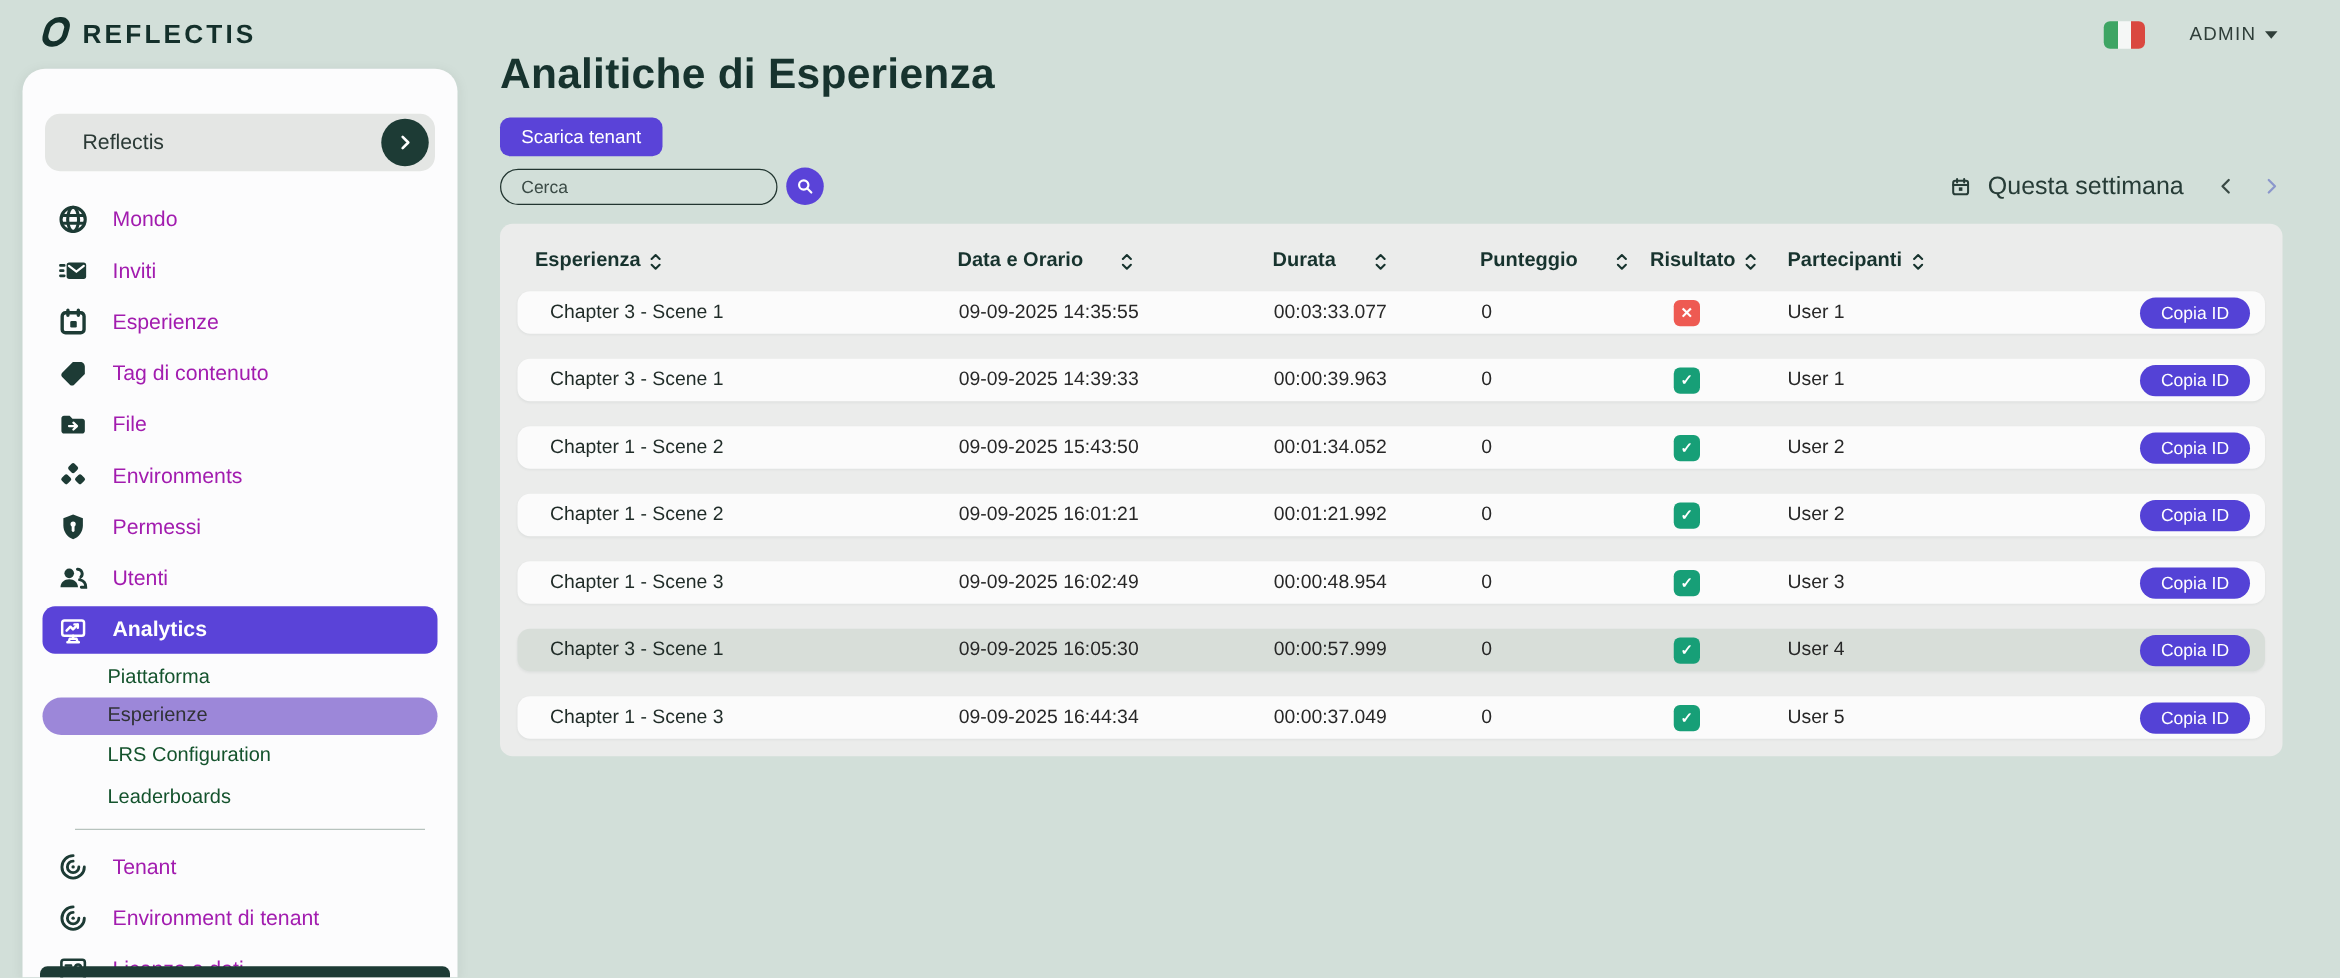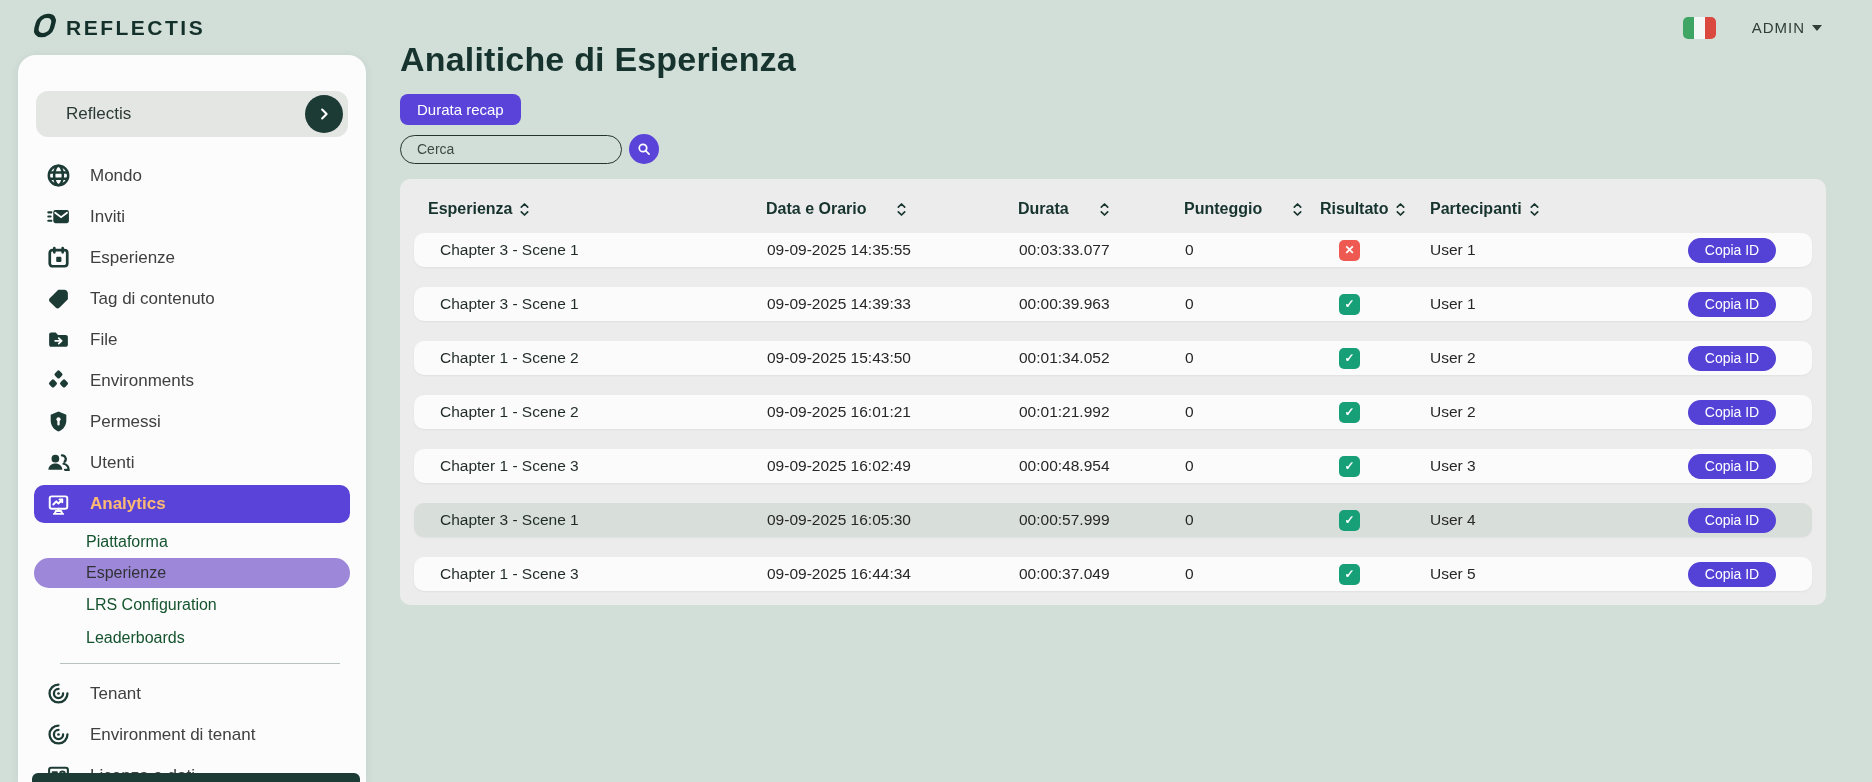--- a/index.html
+++ b/index.html
@@ -28,23 +28,23 @@
     background:#fcfcfd; border-radius:18px 18px 0 0; box-shadow:0 2px 10px rgba(20,40,35,.08);
     padding-top:36px; }
   .tenant-selector { margin:0 18px; height:46px; background:#e4e6e4; border-radius:12px;
     display:flex; align-items:center; justify-content:space-between; padding:0 5px 0 30px; cursor:pointer; }
   .tenant-selector .t-label { font-size:17px; color:#2b3a36; }
   .t-circle { width:38px; height:38px; border-radius:50%; background:#1d3b35;
     display:flex; align-items:center; justify-content:center; }
   .nav { margin-top:18px; }
   .nav-item { height:41px; display:flex; align-items:center; gap:19px; padding-left:27px; cursor:pointer; }
   .nav-item .nicon { width:26px; height:26px; display:flex; align-items:center; justify-content:center; }
-  .nav-item .nlabel { font-size:17px; color:#404040; }
+  .nav-item .nlabel { font-size:17px; color:#a21caf; }
   .nav-item.active { margin:2px 16px; height:38px; padding-left:11px; background:#5a43d8; border-radius:10px; }
-  .nav-item.active .nlabel { color:#fdba74; font-weight:700; }
+  .nav-item.active .nlabel { color:#ffffff; font-weight:700; }
   .subnav { }
   .sub-item { height:33px; display:flex; align-items:center; padding-left:68px; cursor:pointer; }
   .sub-item .slabel { font-size:16px; color:#14532d; }
   .sub-item.active { margin:0 16px; height:30px; padding-left:52px; background:#9c87d9; border-radius:16px; }
   .sub-item.active .slabel { color:#303236; }
   .divider { border-top:1.5px solid #b7c3be; margin:9px 26px 9px 42px; }
   .sidebar-bottom-strip { position:absolute; bottom:0; left:14px; right:6px; height:9px;
     background:#1d3b35; border-radius:6px 6px 0 0; }
 
   
@@ -75,21 +75,21 @@
   .trow { height:34px; background:#fbfbfb; border-radius:10px; box-shadow:0 1px 2px rgba(20,40,35,.05); }
   .trow.highlighted { background:#d8ded9; }
   .td { font-size:15.5px; color:#272727; }
   .td-exp { padding-left:26px; font-weight:500; color:#1f2b27; }
   .td-pad { padding-left:5px; }
   .td-res { padding-left:19px; display:flex; }
   .badge { width:21px; height:21px; border-radius:5px; display:flex; align-items:center; justify-content:center;
     color:#fff; font-size:12px; font-weight:700; }
   .badge.pass { background:#179f77; }
   .badge.fail { background:#ee5a52; }
-  .td-btn { display:flex; justify-content:flex-start; padding-right:12px; }
+  .td-btn { display:flex; justify-content:flex-end; padding-right:12px; }
   .copy-btn { background:#5442d6; color:#fff; border:none; font-family:inherit; font-size:14px;
     width:88px; height:25px; border-radius:13px; cursor:pointer; }
 </style>
 </head>
 <body>
 
 <div class="topbar">
   <div class="logo">
     <span>
       <svg width="27" height="27" viewBox="0 0 28 28">
@@ -260,35 +260,57 @@
       <span class="nlabel">Licenza e dati</span>
     </div>
   </div>
 
   <div class="sidebar-bottom-strip"></div>
 </div>
 
 <div class="main">
   <h1 class="page-title">Analitiche di Esperienza</h1>
 
-  <button class="recap-btn">Durata recap</button>
+  <button class="recap-btn">Scarica tenant</button>
 
   <div class="filter-row">
     <div class="search-wrap">
       <input class="search-input" type="text" placeholder="Cerca" style="">
       <button class="search-btn">
         <span style="display:flex">
           <svg width="16" height="16" viewBox="0 0 24 24" fill="none" stroke="#fff" stroke-width="2.6" stroke-linecap="round">
               <circle cx="10.5" cy="10.5" r="5.6"></circle>
               <path d="M14.8 14.8L19.6 19.6"></path>
             </svg>
         </span>
       </button>
     </div>
 
+    <div class="week-filter">
+      <span style="display:flex">
+        <svg width="17" height="17" viewBox="0 0 24 24" fill="none" stroke="#273c37" stroke-width="2.3">
+            <rect x="3.6" y="5" width="16.8" height="15.4" rx="2.4"></rect>
+            <path d="M8 3v4M16 3v4M3.6 10h16.8" stroke-linecap="round"></path>
+            <rect x="10" y="12.5" width="4" height="4" fill="#273c37" stroke="none"></rect>
+          </svg>
+      </span>
+      <span class="wlabel">Questa settimana</span>
+      <span class="week-nav">
+        <button class="wk-chev">
+          <svg width="13" height="16" viewBox="0 0 12 16" fill="none" stroke="#3a4a45" stroke-width="1.8" stroke-linecap="round" stroke-linejoin="round">
+              <path d="M8.5 3L3.5 8l5 5"></path>
+            </svg>
+        </button>
+        <button class="wk-chev">
+          <svg width="13" height="16" viewBox="0 0 12 16" fill="none" stroke="#8b97cc" stroke-width="1.8" stroke-linecap="round" stroke-linejoin="round">
+              <path d="M3.5 3l5 5-5 5"></path>
+            </svg>
+        </button>
+      </span>
+    </div>
   </div>
 
   <div class="table-card">
     <div class="tgrid thead">
       <div class="th first">
         <span>Esperienza</span>
         <span style="display:flex">
             <svg width="11" height="15" viewBox="0 0 12 16" fill="none" stroke="#17332e" stroke-width="1.8" stroke-linecap="round" stroke-linejoin="round">
               <path d="M2.5 5.5L6 2l3.5 3.5"></path>
               <path d="M2.5 10.5L6 14l3.5-3.5"></path>

